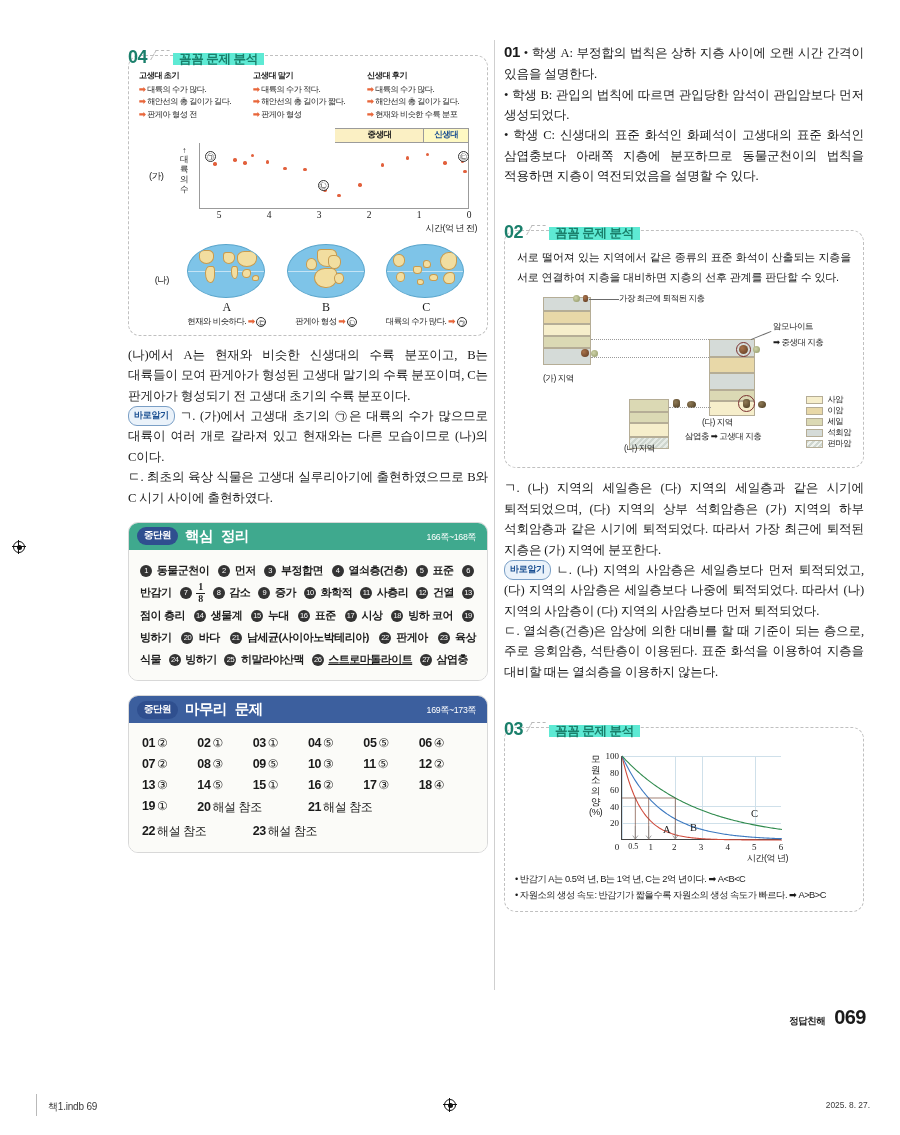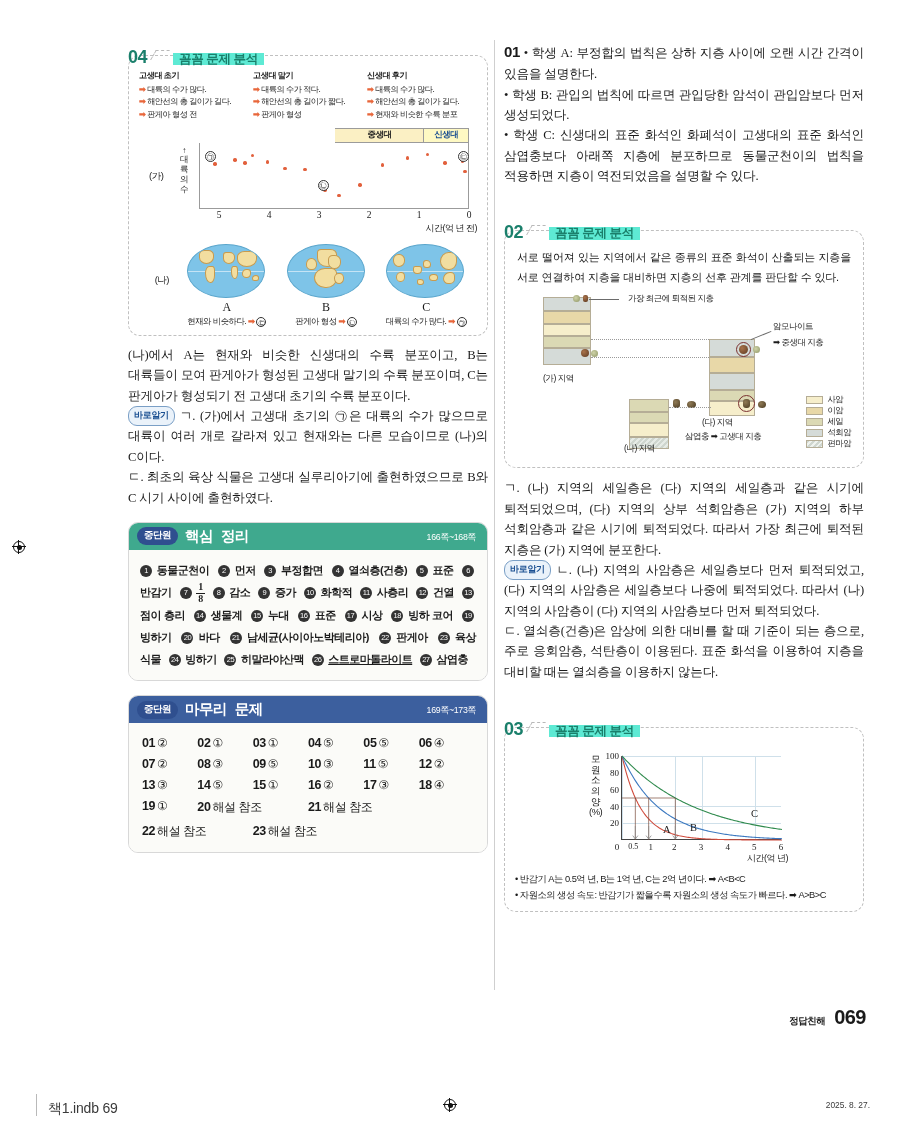--- a/index.html
+++ b/index.html
@@ -390,21 +390,21 @@
     position: absolute; left: 0; top: 1092px; width: 900px; height: 40px;
     border-top: 0px;
   }
   .printbar .tick {
     position: absolute; left: 36px; top: 2px; width: 1px; height: 22px;
     background: #b9b9b9;
   }
   .printbar .fn {
     position: absolute; left: 48px; top: 8px;
     font-family: "Liberation Sans", sans-serif;
-    font-size: 14px; color: #3a3a3a; letter-spacing: -0.2px;
+    font-size: 10px; color: #3a3a3a; letter-spacing: -0.2px;
   }
   .printbar .dt {
     position: absolute; right: 30px; top: 8px;
     font-family: "Liberation Sans", sans-serif;
     font-size: 8.4px; color: #3a3a3a;
   }
 </style>
 </head>
 <body>
 
@@ -626,21 +626,21 @@
             <div class="layer tx-limestone" style="height:17px;"></div>
           </div>
           <div class="regionlab" style="left:26px; top:78px;">(가) 지역</div>
 
           <div class="fossil amm" style="left:64px; top:54px; width:8px; height:8px;"></div>
           <div class="fossil grn" style="left:74px; top:55px; width:7px; height:7px;"></div>
           <div class="fossil grn" style="left:56px; top:0px; width:7px; height:7px;"></div>
           <div class="fossil amm" style="left:66px; top:0px; width:5px; height:7px; border-radius:2px;"></div>
 
           <div class="arrowline" style="left:72px; top:4px; width:30px;"></div>
-          <div class="callout" style="left:111px; top:-2px;text-align:center;">가장 최근에 퇴적된 지층</div>
+          <div class="callout" style="left:102px; top:-2px;text-align:center;">가장 최근에 퇴적된 지층</div>
 
           <div class="corrline" style="left:74px; top:44px; width:118px;"></div>
           <div class="corrline" style="left:74px; top:62px; width:118px;"></div>
 
           <div class="col-stack" style="left:192px; top:44px; width:46px;">
             <div class="layer tx-limestone" style="height:18px;"></div>
             <div class="layer tx-mudstone" style="height:16px;"></div>
             <div class="layer tx-limestone" style="height:17px;"></div>
             <div class="layer tx-shale" style="height:11px;"></div>
             <div class="layer tx-sandstone" style="height:15px;"></div>

